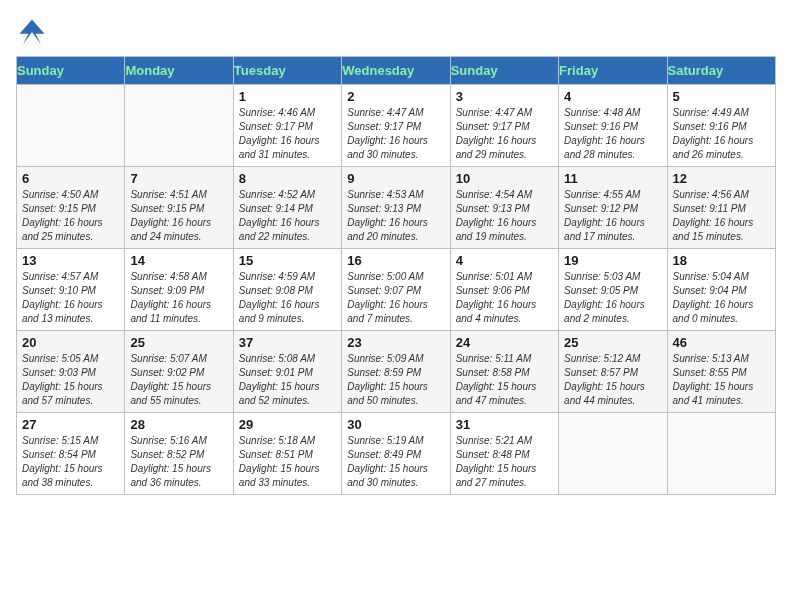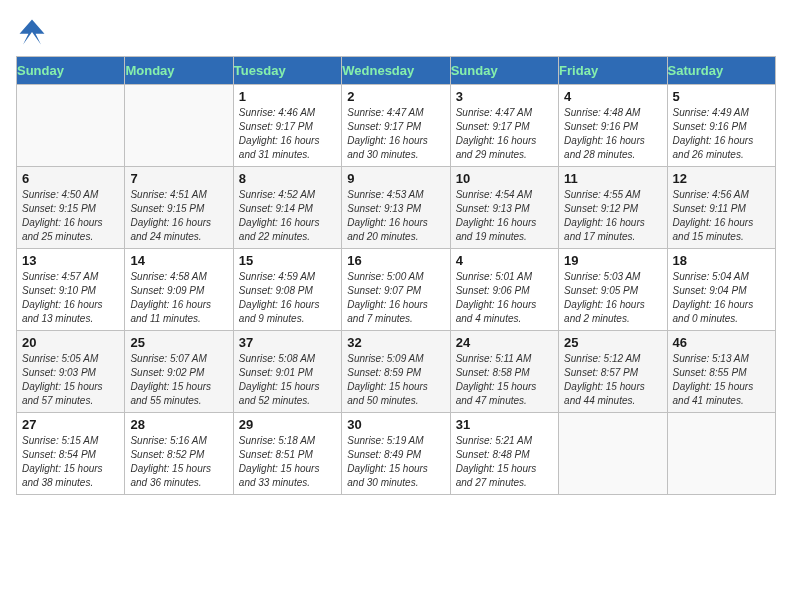--- a/index.html
+++ b/index.html
@@ -145,21 +145,21 @@
         <td><span class="day-num">15</span><span class="cell-text">Sunrise: 4:59 AM<br>Sunset: 9:08 PM<br>Daylight: 16 hours and 9 minutes.</span></td>
         <td><span class="day-num">16</span><span class="cell-text">Sunrise: 5:00 AM<br>Sunset: 9:07 PM<br>Daylight: 16 hours and 7 minutes.</span></td>
         <td><span class="day-num">4</span><span class="cell-text">Sunrise: 5:01 AM<br>Sunset: 9:06 PM<br>Daylight: 16 hours and 4 minutes.</span></td>
         <td><span class="day-num">19</span><span class="cell-text">Sunrise: 5:03 AM<br>Sunset: 9:05 PM<br>Daylight: 16 hours and 2 minutes.</span></td>
         <td><span class="day-num">18</span><span class="cell-text">Sunrise: 5:04 AM<br>Sunset: 9:04 PM<br>Daylight: 16 hours and 0 minutes.</span></td>
       </tr>
       <tr>
         <td><span class="day-num">20</span><span class="cell-text">Sunrise: 5:05 AM<br>Sunset: 9:03 PM<br>Daylight: 15 hours and 57 minutes.</span></td>
         <td><span class="day-num">25</span><span class="cell-text">Sunrise: 5:07 AM<br>Sunset: 9:02 PM<br>Daylight: 15 hours and 55 minutes.</span></td>
         <td><span class="day-num">37</span><span class="cell-text">Sunrise: 5:08 AM<br>Sunset: 9:01 PM<br>Daylight: 15 hours and 52 minutes.</span></td>
-        <td><span class="day-num">32</span><span class="cell-text">Sunrise: 5:09 AM<br>Sunset: 8:59 PM<br>Daylight: 15 hours and 50 minutes.</span></td>
+        <td><span class="day-num">23</span><span class="cell-text">Sunrise: 5:09 AM<br>Sunset: 8:59 PM<br>Daylight: 15 hours and 50 minutes.</span></td>
         <td><span class="day-num">24</span><span class="cell-text">Sunrise: 5:11 AM<br>Sunset: 8:58 PM<br>Daylight: 15 hours and 47 minutes.</span></td>
         <td><span class="day-num">25</span><span class="cell-text">Sunrise: 5:12 AM<br>Sunset: 8:57 PM<br>Daylight: 15 hours and 44 minutes.</span></td>
         <td><span class="day-num">46</span><span class="cell-text">Sunrise: 5:13 AM<br>Sunset: 8:55 PM<br>Daylight: 15 hours and 41 minutes.</span></td>
       </tr>
       <tr>
         <td><span class="day-num">27</span><span class="cell-text">Sunrise: 5:15 AM<br>Sunset: 8:54 PM<br>Daylight: 15 hours and 38 minutes.</span></td>
         <td><span class="day-num">28</span><span class="cell-text">Sunrise: 5:16 AM<br>Sunset: 8:52 PM<br>Daylight: 15 hours and 36 minutes.</span></td>
         <td><span class="day-num">29</span><span class="cell-text">Sunrise: 5:18 AM<br>Sunset: 8:51 PM<br>Daylight: 15 hours and 33 minutes.</span></td>
         <td><span class="day-num">30</span><span class="cell-text">Sunrise: 5:19 AM<br>Sunset: 8:49 PM<br>Daylight: 15 hours and 30 minutes.</span></td>
         <td><span class="day-num">31</span><span class="cell-text">Sunrise: 5:21 AM<br>Sunset: 8:48 PM<br>Daylight: 15 hours and 27 minutes.</span></td>

